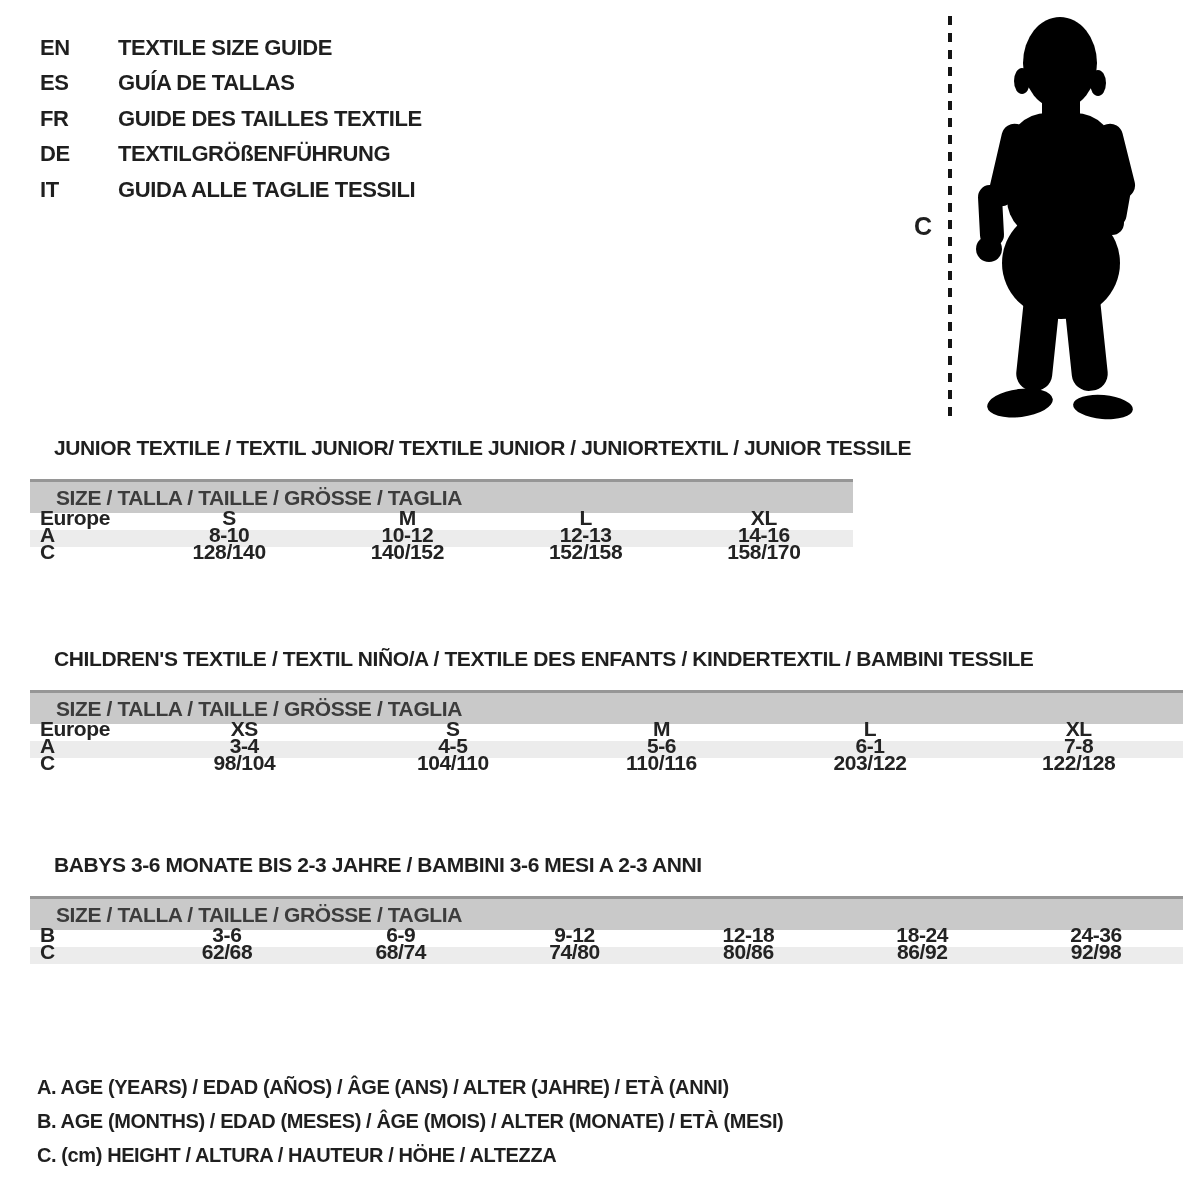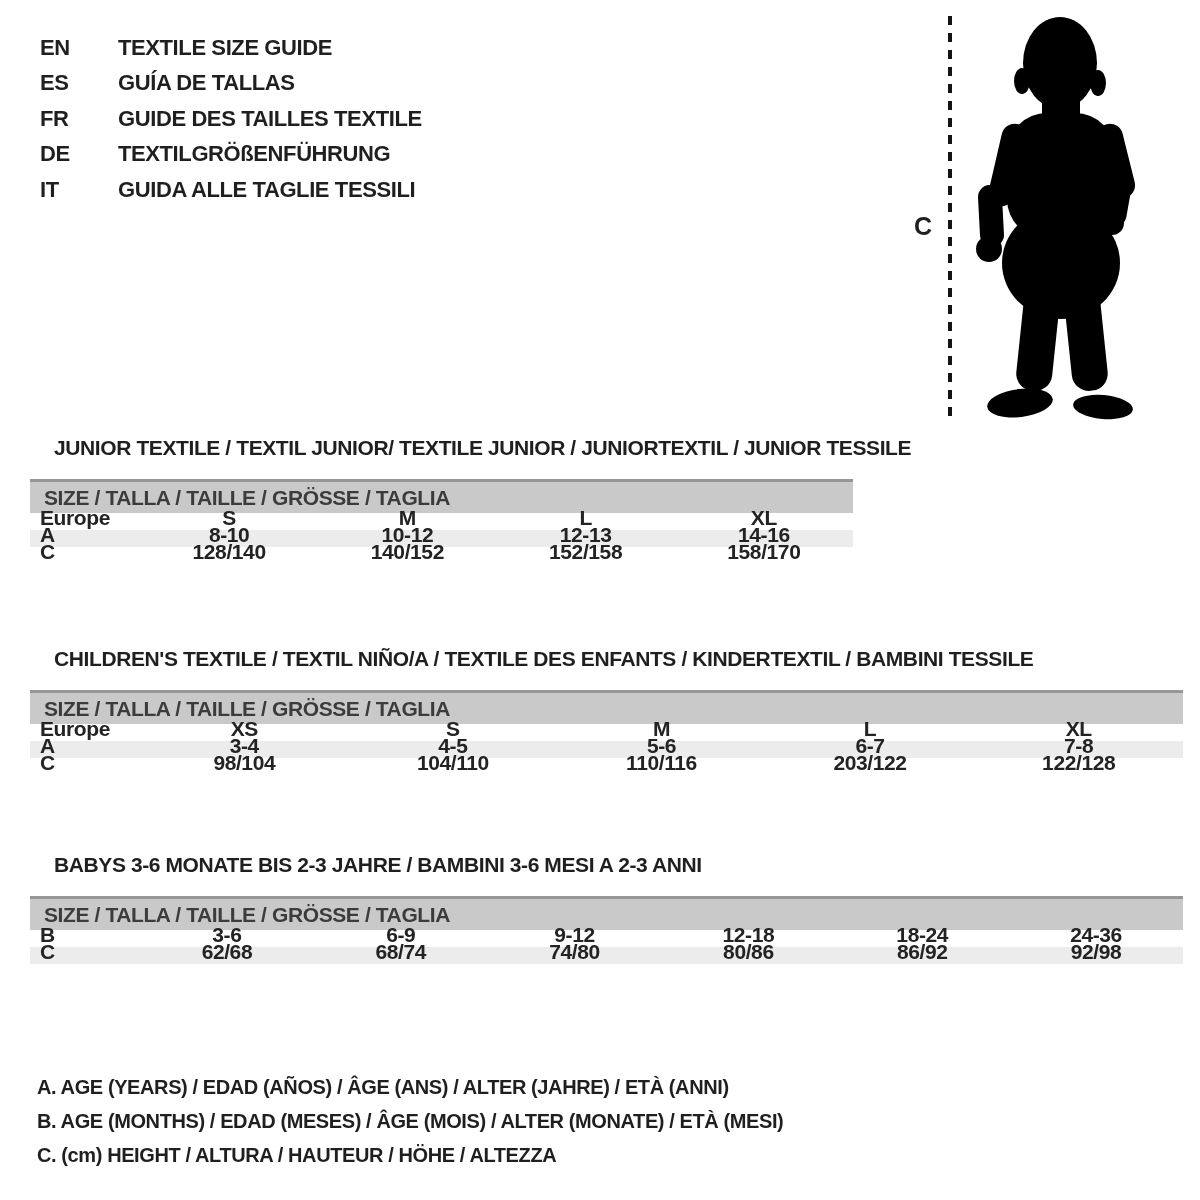--- a/index.html
+++ b/index.html
@@ -19,21 +19,21 @@
   }
   .c-label{position:absolute;left:914px;top:212px;font-size:25px;}
   .toddler{position:absolute;left:965px;top:13px;}
   
   .section{position:absolute;left:30px;}
   .sec1{top:432px;} .sec2{top:643px;} .sec3{top:849px;}
   .title-line{font-size:21px;line-height:32px;white-space:nowrap;margin-left:24px;}
   .size-table{margin-top:15px;width:1153px;}
   .sec1 .size-table{width:823px;}
   .thead{
-    height:34px;box-sizing:border-box;padding-left:14px;
+    height:34px;box-sizing:border-box;padding-left:26px;
     background:var(--table-header-bg,#c9c9c9);
     border-top:3px solid var(--table-header-border,#969696);
     color:var(--table-header-text,#3c3c3c);
     font-size:21px;line-height:31px;
   }
   .trow{display:flex;height:17px;align-items:flex-end;font-size:21px;color:#232323;}
   .trow.shaded{background:var(--row-alt-bg,#ececec);}
   .row-label{width:110px;flex:none;box-sizing:border-box;padding-left:10px;}
   .cell{flex:1;text-align:center;}
   
@@ -140,21 +140,21 @@
             <span class="cell">S</span>
             <span class="cell">M</span>
             <span class="cell">L</span>
             <span class="cell">XL</span>
           </div>
           <div class="trow shaded">
             <span class="row-label">A</span>
             <span class="cell">3-4</span>
             <span class="cell">4-5</span>
             <span class="cell">5-6</span>
-            <span class="cell">6-7</span>
+            <span class="cell">6-1</span>
             <span class="cell">7-8</span>
           </div>
           <div class="trow">
             <span class="row-label">C</span>
             <span class="cell">98/104</span>
             <span class="cell">104/110</span>
             <span class="cell">110/116</span>
             <span class="cell">203/122</span>
             <span class="cell">122/128</span>
           </div>

